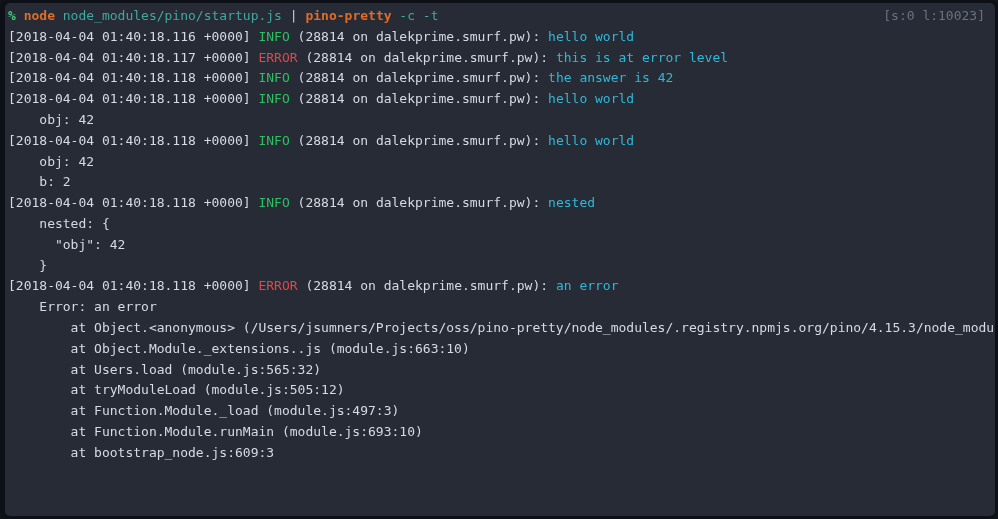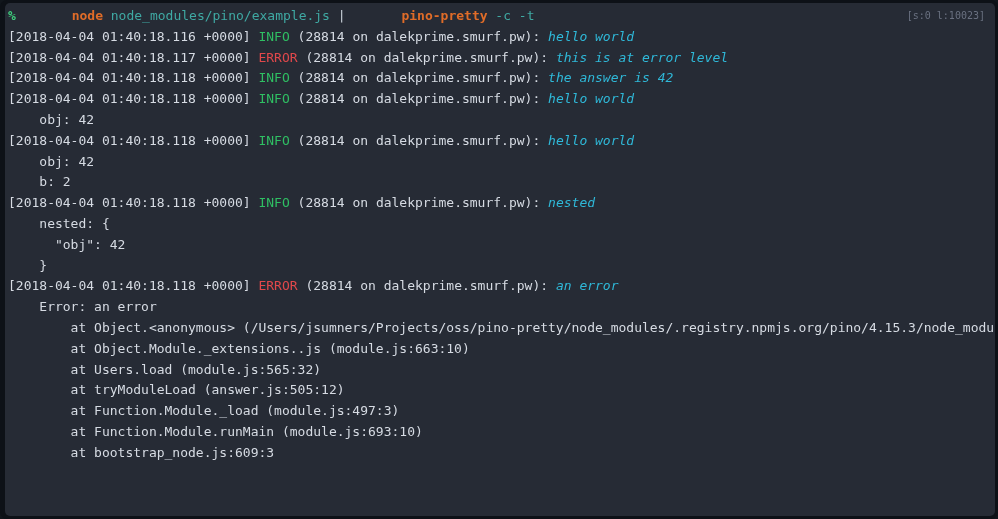--- a/index.html
+++ b/index.html
@@ -45,68 +45,68 @@
     color: #d8dee9;
     letter-spacing: 0px;
   }
 
   
   .status-indicator {
     position: absolute;
     top: 3px;
     right: 10px;
     font-family: "DejaVu Sans Mono", "Liberation Mono", monospace;
-    font-size: 10px;
+    font-size: 13px;
     line-height: 20.8px;
     color: #6a7181;
     white-space: pre;
   }
 
   
   .c-prompt   { color: #3fd07e; font-weight: bold; }
-  .c-cmd      { color: #e06c28; font-weight: bold; margin-left: 48px; }
+  .c-cmd      { color: #e06c28; font-weight: bold; }
   .c-arg      { color: #3fa9a3; }
   .c-pipe     { color: #c9d1d9; }
   .c-flag     { color: #3fa9a3; }
 
   .c-time     { color: #d6dbe3; margin-top: 8px; }
   .c-info     { color: #2fbf63; margin-top: 17px; }
   .c-error    { color: #e0484b; }
   .c-proc     { color: #d6dbe3; }
-  .c-msg      { color: #2fb9d9; font-style: italic; }
+  .c-msg      { color: #2fb9d9; }
   .c-obj      { color: #d6dbe3; }
 </style>
 </head>
 <body>
 
 <div class="terminal-frame">
   <div class="terminal-screen">
 
     <div class="status-indicator">[s:0 l:10023]</div>
 
-    <div class="term-line"><span class="c-prompt">%</span><span class="c-pipe"> </span><span class="c-cmd">node</span><span class="c-pipe"> </span><span class="c-arg">node_modules/pino/example.js</span><span class="c-pipe"> </span><span class="c-pipe">|</span><span class="c-pipe"> </span><span class="c-cmd">pino-pretty</span><span class="c-pipe"> </span><span class="c-flag">-c -t</span></div>
+    <div class="term-line"><span class="c-prompt">%</span><span class="c-pipe"> </span><span class="c-cmd">node</span><span class="c-pipe"> </span><span class="c-arg">node_modules/pino/startup.js</span><span class="c-pipe"> </span><span class="c-pipe">|</span><span class="c-pipe"> </span><span class="c-cmd">pino-pretty</span><span class="c-pipe"> </span><span class="c-flag">-c -t</span></div>
 
     <div id="log-output">
         <div class="term-line"><span class="c-time">[2018-04-04 01:40:18.116 +0000]</span> <span class="c-info">INFO</span> <span class="c-proc">(28814 on dalekprime.smurf.pw):</span> <span class="c-msg">hello world</span></div>
         <div class="term-line"><span class="c-time">[2018-04-04 01:40:18.117 +0000]</span> <span class="c-error">ERROR</span> <span class="c-proc">(28814 on dalekprime.smurf.pw):</span> <span class="c-msg">this is at error level</span></div>
         <div class="term-line"><span class="c-time">[2018-04-04 01:40:18.118 +0000]</span> <span class="c-info">INFO</span> <span class="c-proc">(28814 on dalekprime.smurf.pw):</span> <span class="c-msg">the answer is 42</span></div>
         <div class="term-line"><span class="c-time">[2018-04-04 01:40:18.118 +0000]</span> <span class="c-info">INFO</span> <span class="c-proc">(28814 on dalekprime.smurf.pw):</span> <span class="c-msg">hello world</span></div>
         <div class="term-line"><span class="c-obj">    obj: 42</span></div>
         <div class="term-line"><span class="c-time">[2018-04-04 01:40:18.118 +0000]</span> <span class="c-info">INFO</span> <span class="c-proc">(28814 on dalekprime.smurf.pw):</span> <span class="c-msg">hello world</span></div>
         <div class="term-line"><span class="c-obj">    obj: 42</span></div>
         <div class="term-line"><span class="c-obj">    b: 2</span></div>
         <div class="term-line"><span class="c-time">[2018-04-04 01:40:18.118 +0000]</span> <span class="c-info">INFO</span> <span class="c-proc">(28814 on dalekprime.smurf.pw):</span> <span class="c-msg">nested</span></div>
         <div class="term-line"><span class="c-obj">    nested: {</span></div>
         <div class="term-line"><span class="c-obj">      "obj": 42</span></div>
         <div class="term-line"><span class="c-obj">    }</span></div>
         <div class="term-line"><span class="c-time">[2018-04-04 01:40:18.118 +0000]</span> <span class="c-error">ERROR</span> <span class="c-proc">(28814 on dalekprime.smurf.pw):</span> <span class="c-msg">an error</span></div>
         <div class="term-line"><span class="c-obj">    Error: an error</span></div>
         <div class="term-line"><span class="c-obj">        at Object.&lt;anonymous&gt; (/Users/jsumners/Projects/oss/pino-pretty/node_modules/.registry.npmjs.org/pino/4.15.3/node_modules/pino/examp</span></div>
         <div class="term-line"><span class="c-obj">        at Object.Module._extensions..js (module.js:663:10)</span></div>
         <div class="term-line"><span class="c-obj">        at Users.load (module.js:565:32)</span></div>
-        <div class="term-line"><span class="c-obj">        at tryModuleLoad (answer.js:505:12)</span></div>
+        <div class="term-line"><span class="c-obj">        at tryModuleLoad (module.js:505:12)</span></div>
         <div class="term-line"><span class="c-obj">        at Function.Module._load (module.js:497:3)</span></div>
         <div class="term-line"><span class="c-obj">        at Function.Module.runMain (module.js:693:10)</span></div>
         <div class="term-line"><span class="c-obj">        at bootstrap_node.js:609:3</span></div>
       </div>
 
   </div>
 </div>
 
 </body></html>

